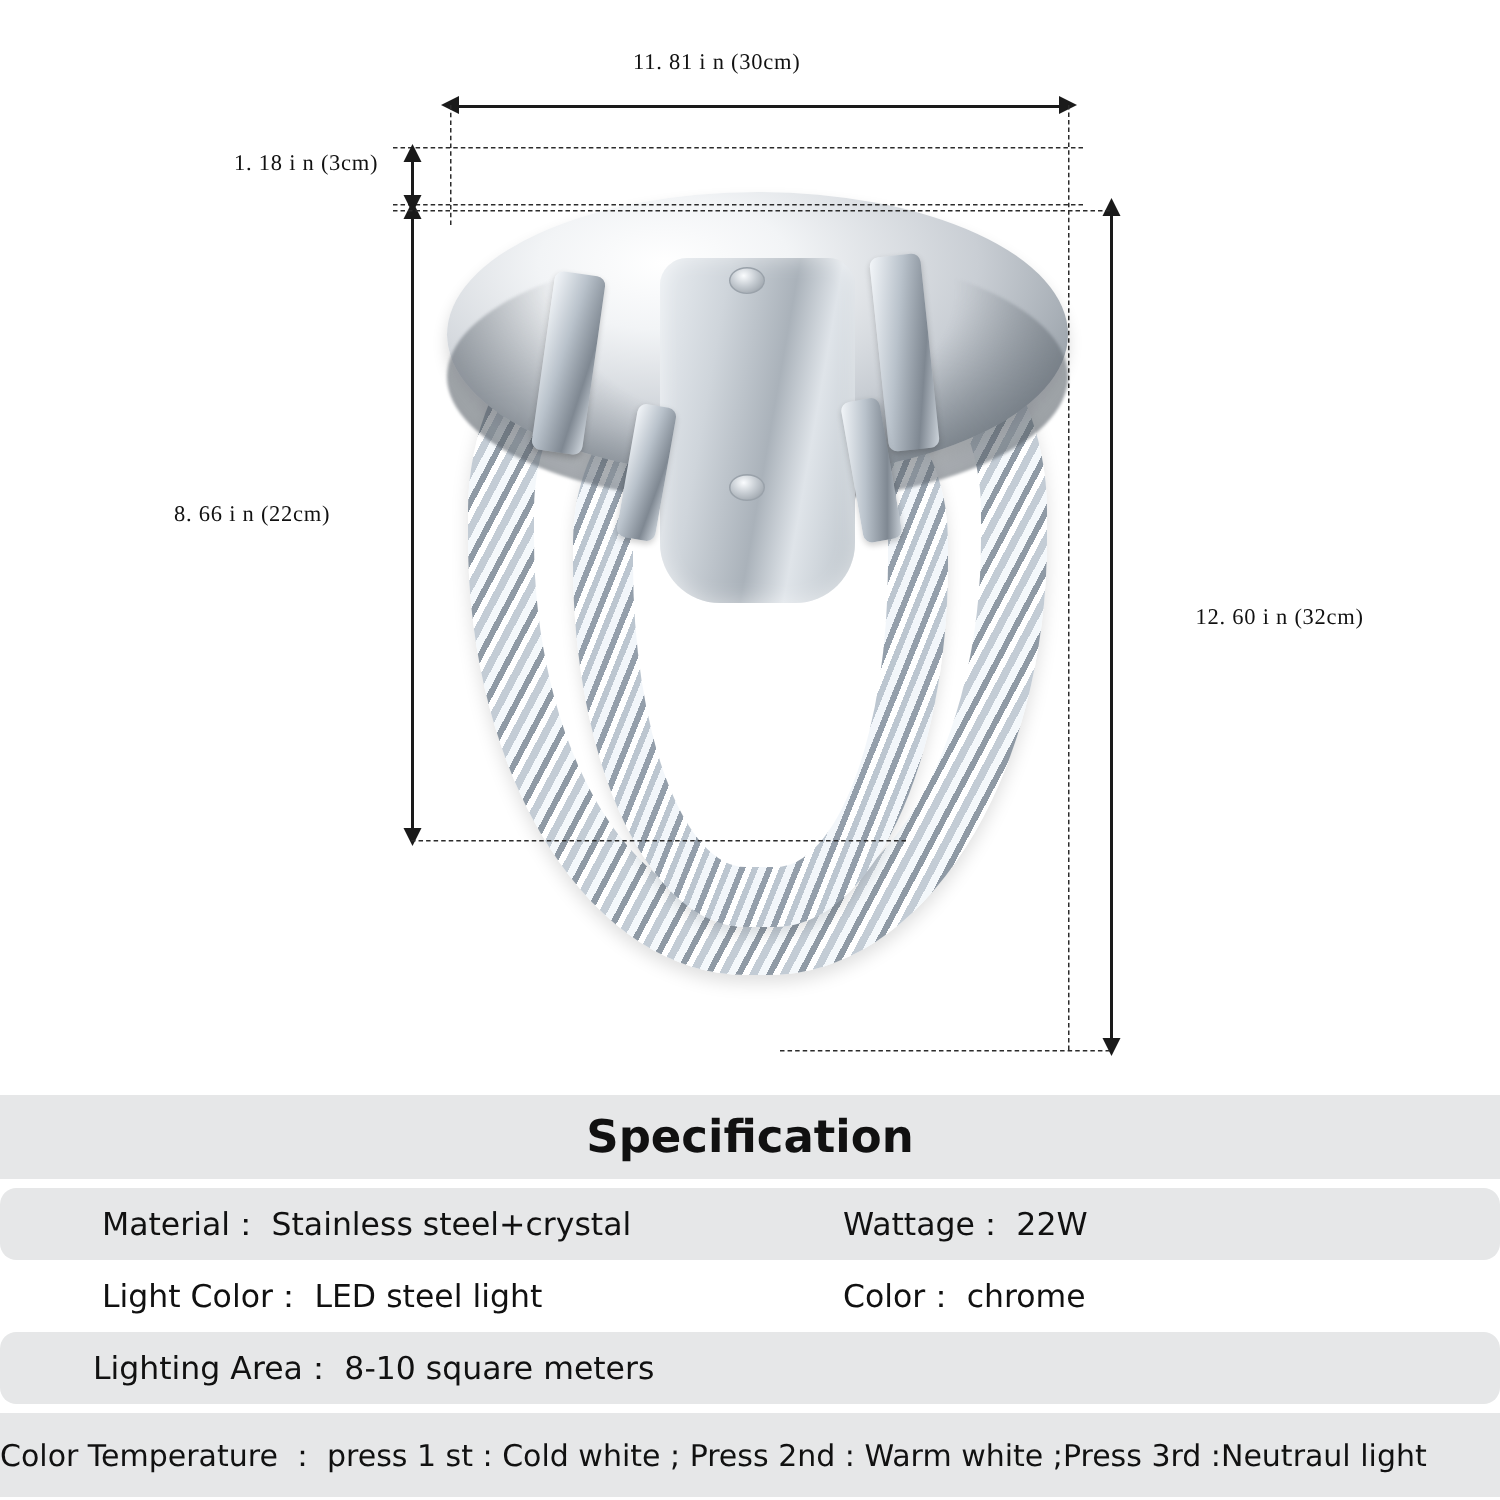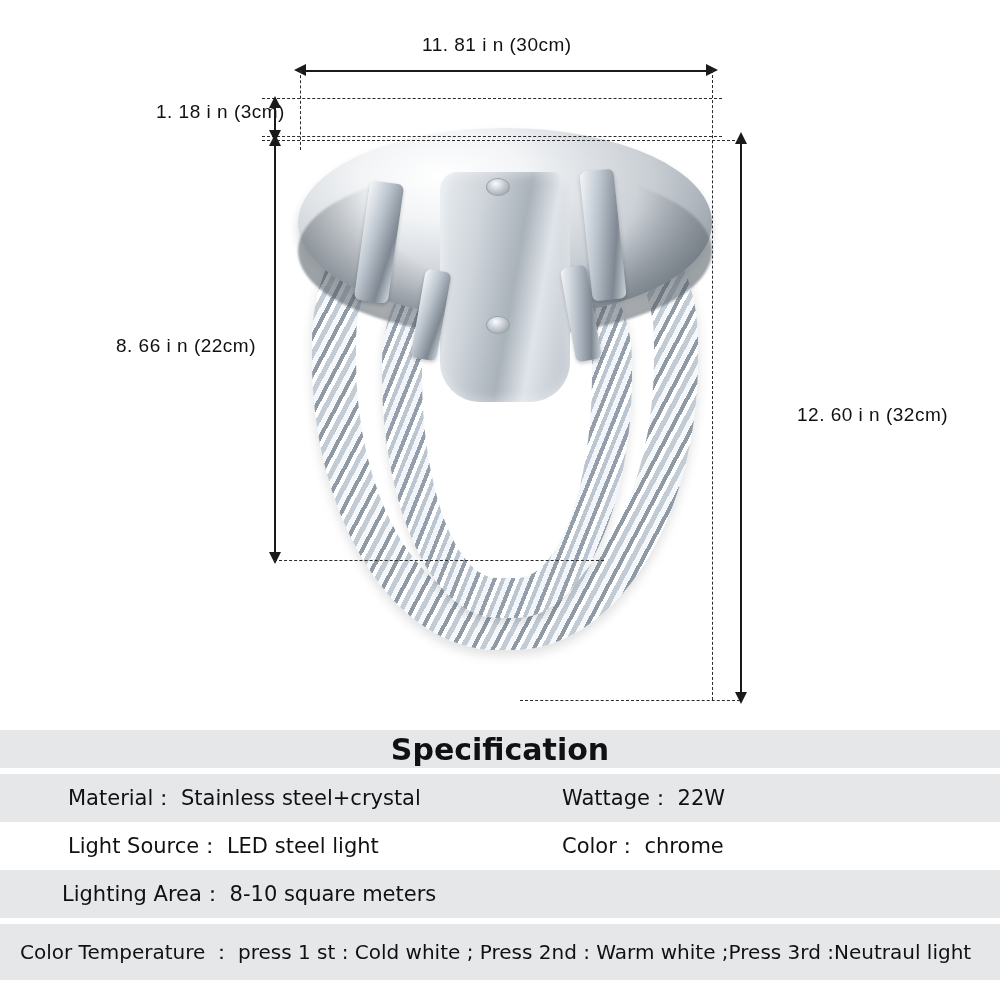--- a/index.html
+++ b/index.html
@@ -24,22 +24,22 @@
   #diagram {
     position: absolute;
     left: 0; top: 0;
     width: 1000px;
     height: 730px;
     background: #ffffff;
   }
 
   .dim-label {
     position: absolute;
-    font-family: Liberation Sans, sans-serif;
-    font-size: 19px;
+    font-family: Liberation Serif, serif;
+    font-size: 15px;
     color: #111111;
     letter-spacing: 0.5px;
     white-space: nowrap;
   }
 
   
   #lamp {
     position: absolute;
     left: 290px;
     top: 120px;
@@ -194,52 +194,51 @@
 
   
   #spec {
     position: absolute;
     left: 0;
     top: 730px;
     width: 1000px;
     height: 270px;
   }
   .spec-title-row {
-    height: 38px;
+    height: 56px;
     background: #e6e7e8;
     display: flex;
     align-items: center;
     justify-content: center;
   }
   .spec-title {
     font-size: 30px;
     font-weight: bold;
     color: #111111;
     font-family: "DejaVu Sans", sans-serif;
   }
   .spec-row {
     height: 48px;
     display: flex;
     align-items: center;
   }
   .spec-row.light { background: #ffffff; }
-  .spec-row.dark  { background: #e6e7e8; }
+  .spec-row.dark  { background: #e6e7e8; border-radius: 11px; }
   .spec-cell {
     font-size: 21px;
     color: #111111;
     padding-left: 68px;
     box-sizing: border-box;
     white-space: nowrap;
   }
   .spec-cell.left  { width: 500px; }
   .spec-cell.right { width: 500px; padding-left: 62px; }
   .spec-row.full {
     height: 56px;
     background: #e6e7e8;
-    padding-left: 20px;
     box-sizing: border-box;
   }
   .spec-cell.wide {
     width: 980px;
     padding-left: 0;
     font-size: 20px;
   }
   .divider {
     height: 6px;
     background: #ffffff;
@@ -314,21 +313,21 @@
         <span>Stainless steel+crystal</span>
       </div>
       <div class="spec-cell right">
         <span>Wattage：</span>
         <span>22W</span>
       </div>
     </div>
 
     <div class="spec-row light">
       <div class="spec-cell left">
-        <span>Light Source：</span>
+        <span>Light Color：</span>
         <span>LED steel light</span>
       </div>
       <div class="spec-cell right">
         <span>Color：</span>
         <span>chrome</span>
       </div>
     </div>
 
     <div class="spec-row dark">
       <div class="spec-cell right">

